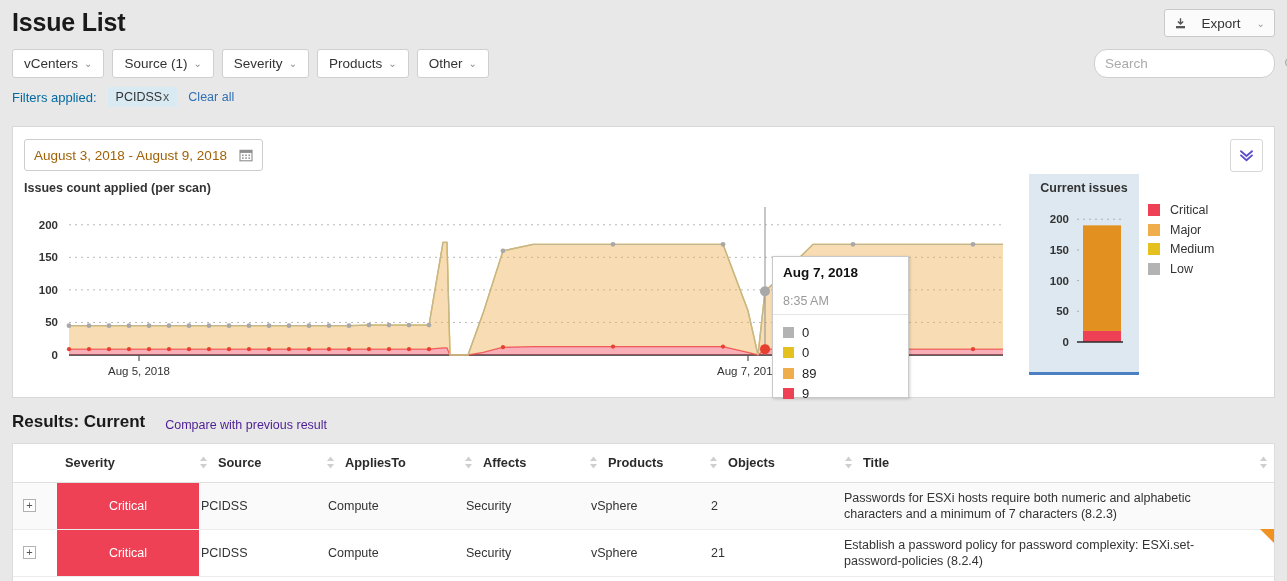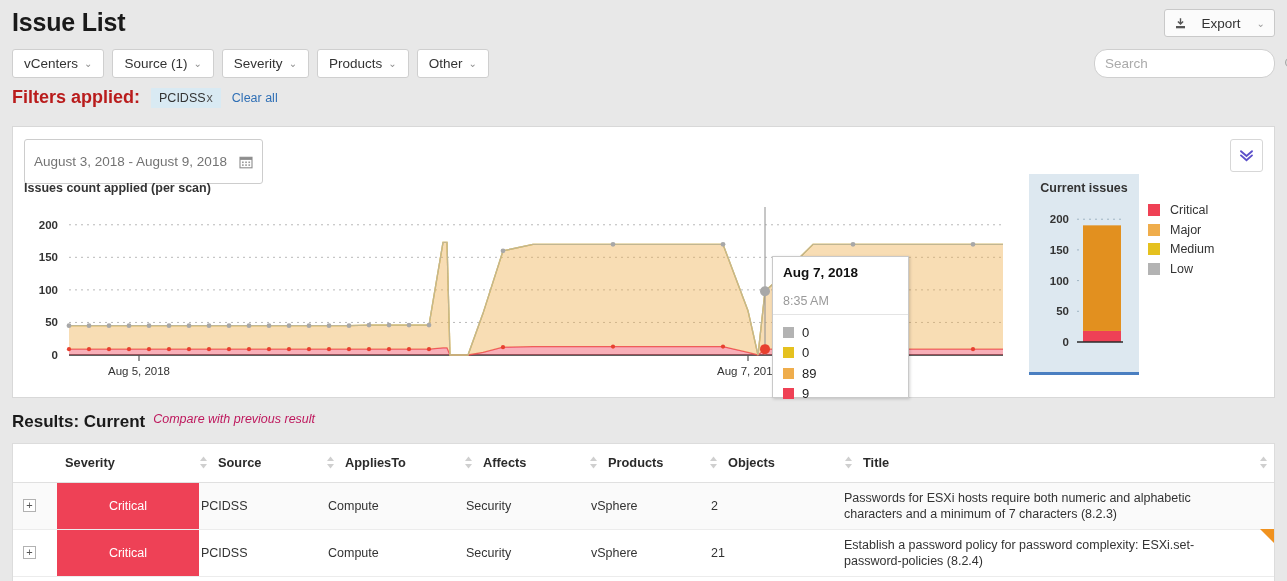--- a/index.html
+++ b/index.html
@@ -45,39 +45,39 @@
   }
   #search-box input {
     border:0; outline:0; flex:1; font-size:13.5px;
     font-family:"Liberation Sans", sans-serif; color:#333; background:transparent;
   }
   #search-box input::placeholder { color:#aaa; }
   #search-box .mag { width:13px; height:13px; flex:none; }
 
   
   .applied-row { position:absolute; left:12px; top:87px; display:flex; align-items:center; gap:11px; }
-  .applied-label { font-size:18px; color:#b91c1c;font-weight:bold; }
+  .applied-label { font-size:13px; color:#0369a1; }
   .applied-pill {
     background:#d9eaf3; padding:3px 8px; font-size:12.5px; color:#333; cursor:pointer;
   }
   .applied-pill .x { color:#555; margin-left:1px; }
   .clear-all { color:#2f6fb5; font-size:12.5px; cursor:pointer; }
 
   
   #chart-card {
     position:absolute; left:12px; top:126px;
     width:1263px; height:272px;
     background:#fff; border:1px solid #d8d8d8;
   }
   #daterange {
     position:absolute; left:11px; top:12px;
-    height:45px; min-width:227px;
+    height:32px; min-width:227px;
     border:1px solid #cdcdcd; border-radius:3px; background:#fff;
     display:flex; align-items:center; justify-content:space-between;
-    padding:0 9px; font-size:13.5px; color:#737373; cursor:pointer; gap:12px;
+    padding:0 9px; font-size:13.5px; color:#a16207; cursor:pointer; gap:12px;
   }
   #expand-btn {
     position:absolute; right:11px; top:12px;
     width:33px; height:33px;
     border:1px solid #d7d7d7; border-radius:3px; background:#fff;
     display:flex; align-items:center; justify-content:center; cursor:pointer;
   }
   #chart-title {
     position:absolute; left:11px; top:54px;
     font-size:12.5px; font-weight:bold; color:#333;
@@ -112,23 +112,23 @@
   }
   #cp-svg { position:absolute; left:0; top:26px; }
 
   
   #chart-legend { position:absolute; left:1148px; top:200px; z-index:5; }
   #chart-legend .lg-row { display:flex; align-items:center; gap:10px; height:19.8px; }
   #chart-legend .sw { width:12px; height:12px; flex:none; }
   #chart-legend .lbl { font-size:12.5px; color:#333; }
 
   
-  #results-bar { position:absolute; left:12px; top:412px; display:flex; align-items:flex-start; gap:8px; }
+  #results-bar { position:absolute; left:12px; top:412px; display:flex; align-items:flex-end; gap:20px; }
   #results-title { font-size:17px; font-weight:bold; color:#1a1a1a; }
-  #compare-link { font-size:12.5px; color:#be185d; cursor:pointer;font-style:italic; }
+  #compare-link { font-size:12.5px; color:#4c1d95; cursor:pointer; }
 
   #table-card {
     position:absolute; left:12px; top:443px; width:1263px; height:138px;
     background:#fff; border:1px solid #dcdcdc; border-bottom:0;
     overflow:hidden;
   }
   table { border-collapse:collapse; width:100%; table-layout:fixed; }
   thead th {
     height:38px; font-size:12.8px; font-weight:bold; color:#2b2b2b;
     text-align:left; border-bottom:1px solid #e0e0e0;

